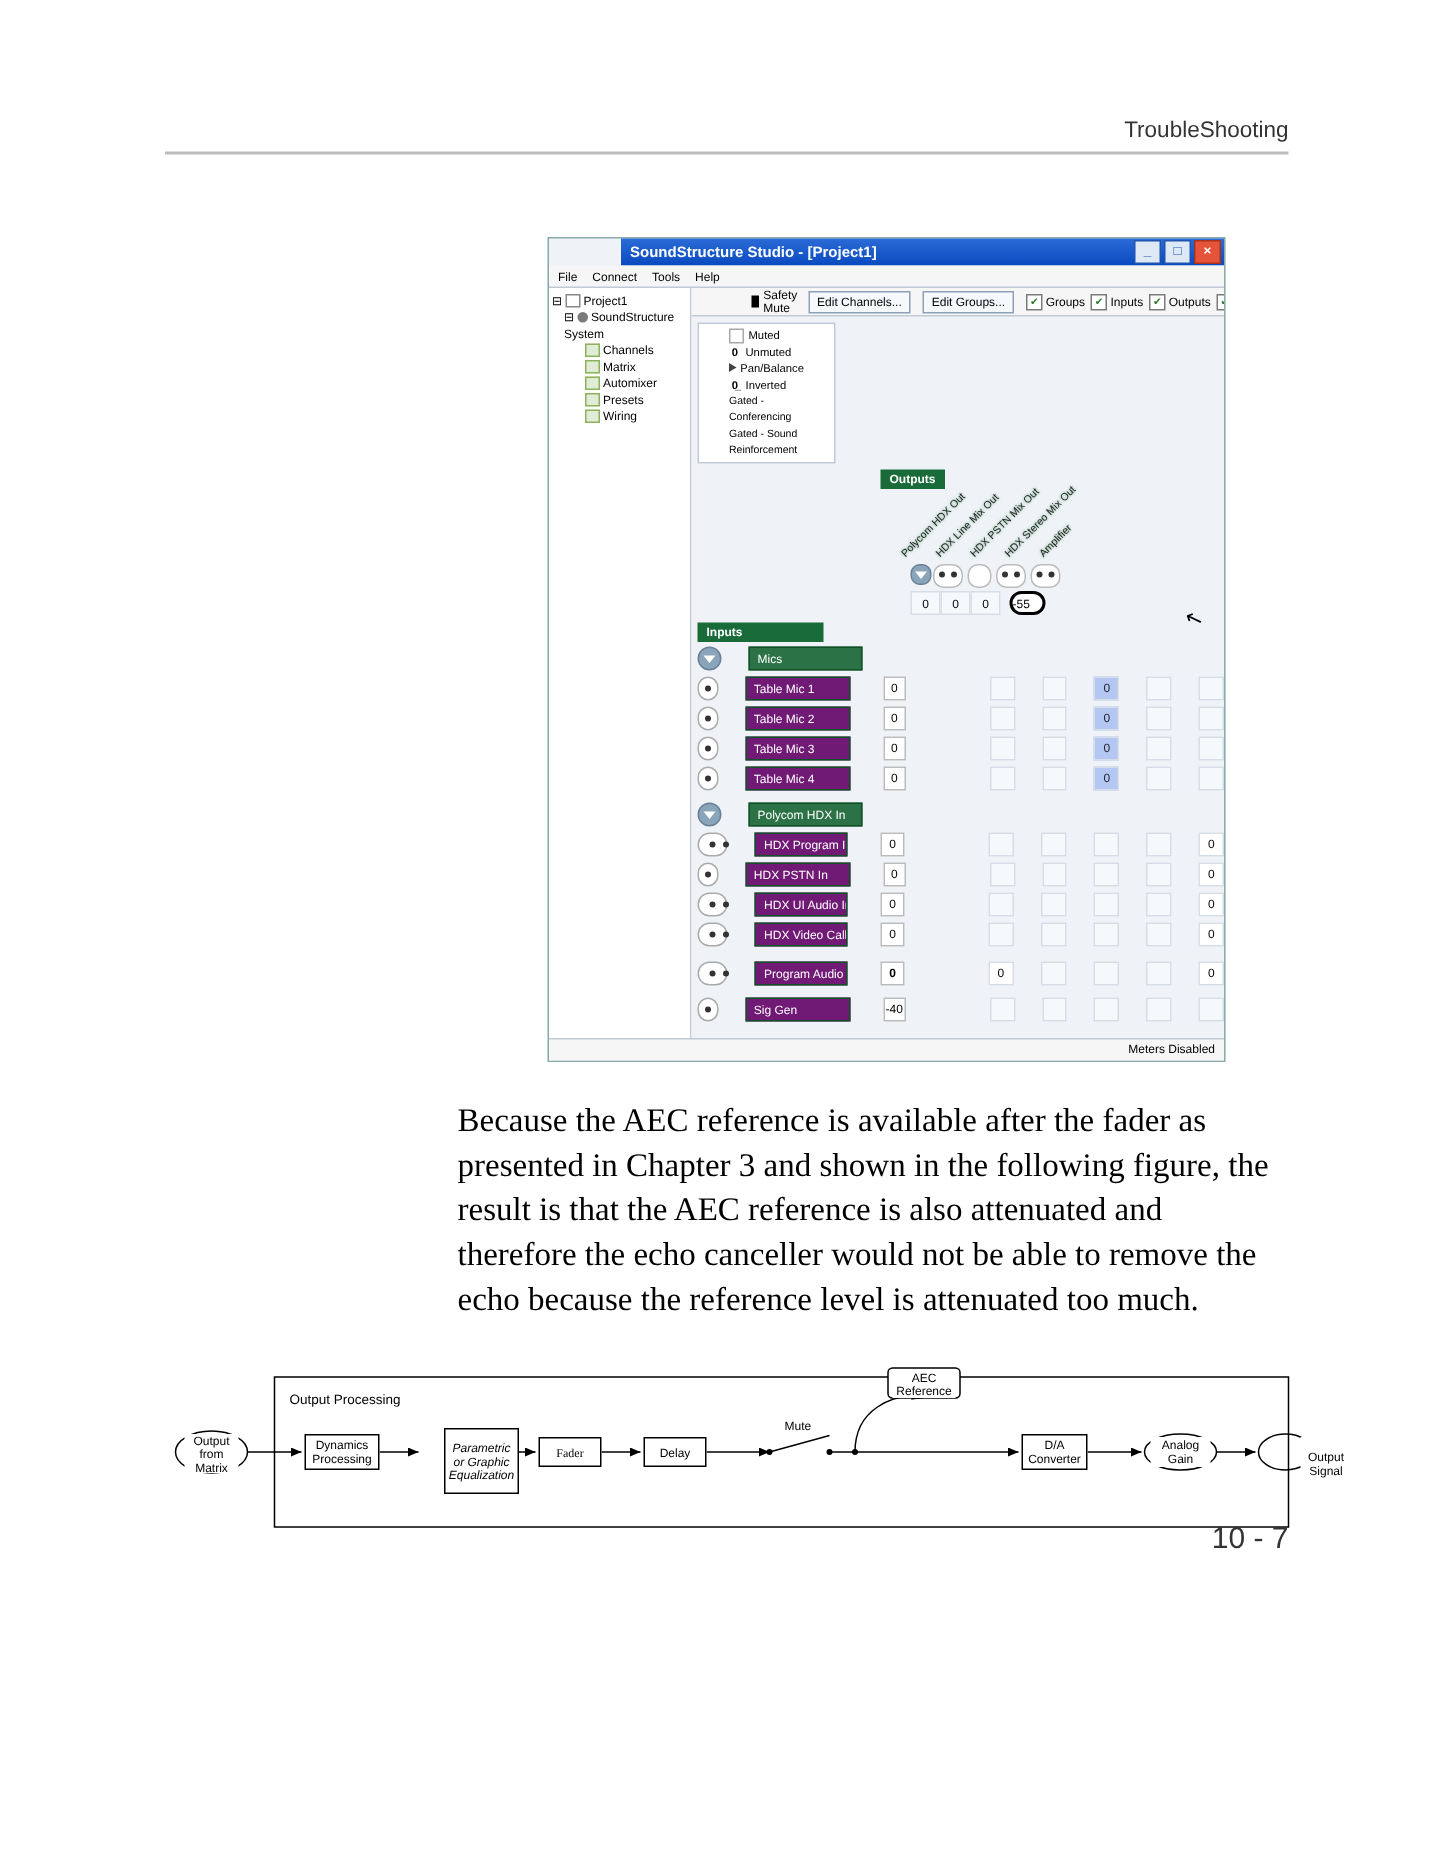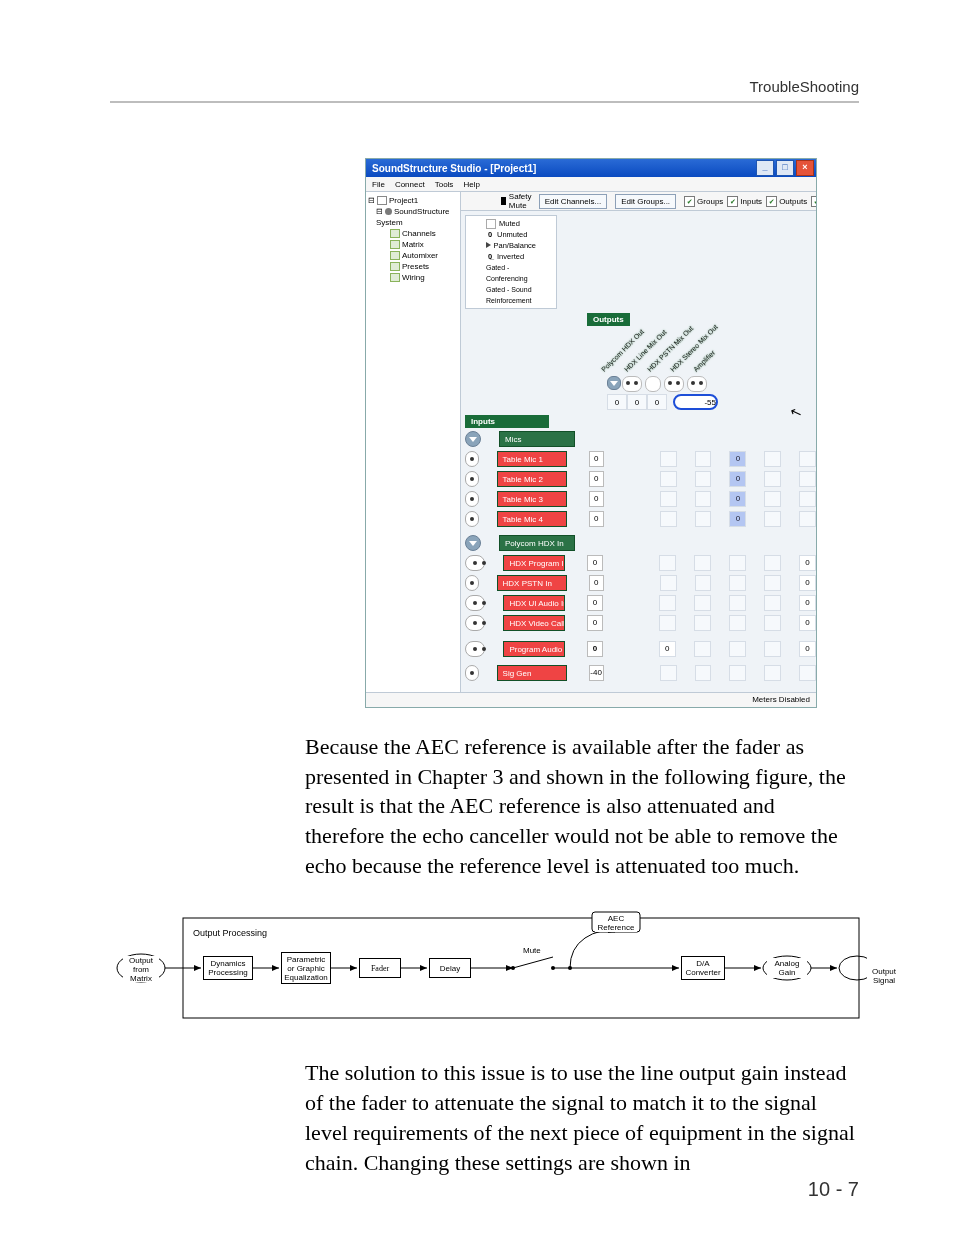--- a/index.html
+++ b/index.html
@@ -47,20 +47,21 @@
   .title-bar {
     height: 18px;
     background: linear-gradient(#2a6bd6, #0a4ac0);
     color: #fff;
     display: flex;
     align-items: center;
     font-size: 10px;
     font-weight: bold;
     padding-left: 6px;
     justify-content: space-between;
+    margin-left: 48px;
   }
   .win-btns { display:flex; gap:2px; padding-right:2px; }
   .win-btn { width:16px; height:14px; background:#dfe8f5; border:1px solid #1f55b0; color:#1f55b0; font-size:9px; line-height:12px; text-align:center; }
   .win-close { background:#e55339; color:#fff; border-color:#a93218;}
   .menu-bar {
     height: 14px;
     background: #f6f6f6;
     display: flex;
     gap: 10px;
     padding-left: 6px;
@@ -137,33 +138,33 @@
 
   .out-hdr {
     position:absolute; left:146px; top:63px;
   }
   .cell { width:20px; height:16px; border:1px solid #d6dde6; background:#f6f9fc; font-size:8px; text-align:center; line-height:16px; float:left; box-sizing:border-box;}
   .mono-cell{ background:#fff; border:1px solid #bbb; border-radius:7px 0 0 7px; width:11px; float:left; }
   .stereo-cell{ background:#fff; border:1px solid #bbb; border-radius:7px 7px 7px 7px; width:18px; float:left; position:relative;}
   .stereo-cell::after{content:"";position:absolute;left:3px;top:4px;width:4px;height:4px;border-radius:50%;background:#333;}
   .stereo-cell .d2{position:absolute;right:3px;top:4px;width:4px;height:4px;border-radius:50%;background:#333;}
   .hdr-val { position:absolute; left:146px; top:81px; }
-  .red-oval { background:#fff; border:2px solid #1d4ed8; border-radius:9px; width:45px; height:16px; line-height:14px; text-align:right; font-size:8px; box-sizing:border-box;}
+  .red-oval { background:#fff; border:2px solid #000000; border-radius:9px; width:24px; height:16px; line-height:14px; text-align:left; font-size:8px; box-sizing:border-box;}
 
   .inputs-label { background:#196c39; color:#fff; font-size:8px; font-weight:bold; padding:2px 6px; width:72px; margin-left:4px;}
   .group-row, .in-row {
     display:flex; align-items:center; height:18px; margin:2px 0 0 4px; gap:16px;
   }
   .grp-toggle{ width:14px; height:14px; border-radius:50%; background:#8aa4ba; border:1px solid #6a8096; margin-right:2px; display:flex;align-items:center;justify-content:center;}
   .grp-toggle::after{content:"";width:0;height:0;border-left:4px solid transparent;border-right:4px solid transparent;border-top:5px solid #fff;}
   .in-toggle{ width:14px; height:14px; border-radius:8px; background:#fff; border:1px solid #aaa; margin-right:2px; display:flex;align-items:center;justify-content:center;}
   .in-toggle::after{content:"";width:4px;height:4px;border-radius:50%;background:#333;}
   .stereo-toggle{ width:22px; border-radius:10px; }
   .stereo-toggle::after{ box-shadow: 9px 0 0 #333; }
-  .chan-name { height:16px; background:#ef4444; color:#fff; font-size:8px; line-height:16px; padding:0 5px; border:1px solid #125028; box-sizing:border-box; flex:0 0 70px; overflow:hidden; white-space:nowrap;}
+  .chan-name { height:16px; background:#701a75; color:#fff; font-size:8px; line-height:16px; padding:0 5px; border:1px solid #125028; box-sizing:border-box; flex:0 0 70px; overflow:hidden; white-space:nowrap;}
   .grp-name { flex:0 0 76px; background:#2b7246;}
   .val-box { width:18px; height:16px; background:#fff; border:1px solid #bbb; text-align:center; font-size:8px; line-height:14px; box-sizing:border-box; margin-left:6px;}
   .mcell { width:20px; height:16px; border:1px solid #d6dde6; box-sizing:border-box; background:#fff; margin-left:2px; text-align:center; font-size:8px; line-height:14px;}
   .empty{background:#f6f9fc;}
   .cross { background:#b4c6f2; color:#223; }
   .firstgap{margin-left:40px;}
 
   .status-bar { height:14px; background:#f6f6f6; border-top:1px solid #bfcad6; font-size:8px; text-align:right; padding-right:6px; line-height:14px;}
 
   
@@ -456,32 +457,31 @@
 
       <circle cx="455" cy="64" r="2" fill="#000"></circle>
       <path d="M455,64 Q455,44 470,34 Q485,24 500,28" fill="none" stroke="#000" marker-end="url(#arr)"></path>
     </svg>
 
     <div class="dbox" style="left:76px;top:22px;border:none;font-size:9px;">Output Processing</div>
     <div class="dbox" style="left:8px;top:52px;width:36px;height:26px;border:none;">Output from
 Matrix</div>
     <div class="dbox" style="left:88px;top:52px;width:50px;height:24px;">Dynamics
 Processing</div>
-    <div class="dbox" style="left:166px;top:48px;width:50px;height:32px;">Parametric
+    <div class="dbox" style="left:181px;top:48px;width:50px;height:44px;font-style:italic;">Parametric
 or Graphic
 Equalization</div>
     <div class="dbox" style="left:244px;top:54px;width:42px;height:20px;font-family:Liberation Serif, serif;">Fader</div>
     <div class="dbox" style="left:314px;top:54px;width:42px;height:20px;">Delay</div>
     <div class="dbox" style="left:406px;top:40px;border:none;">Mute</div>
     <div class="dbox" style="left:480px;top:10px;width:42px;height:18px;border:none;">AEC
 Reference</div>
     <div class="dbox" style="left:566px;top:52px;width:44px;height:24px;">D/A
 Converter</div>
     <div class="dbox" style="left:652px;top:54px;width:40px;height:20px;border:none;">Analog
 Gain</div>
     <div class="dbox" style="left:752px;top:54px;width:34px;height:36px;border:none;">Output
 Signal</div>
   </div>
 
-  <p class="para">The solution to this issue is to use the line output gain instead of the fader to attenuate the signal to match it to the signal level requirements of the next piece of equipment in the signal chain. Changing these settings are shown in</p>
 
   <div class="footer">10 - 7</div>
 </div>
 
 </body></html>

